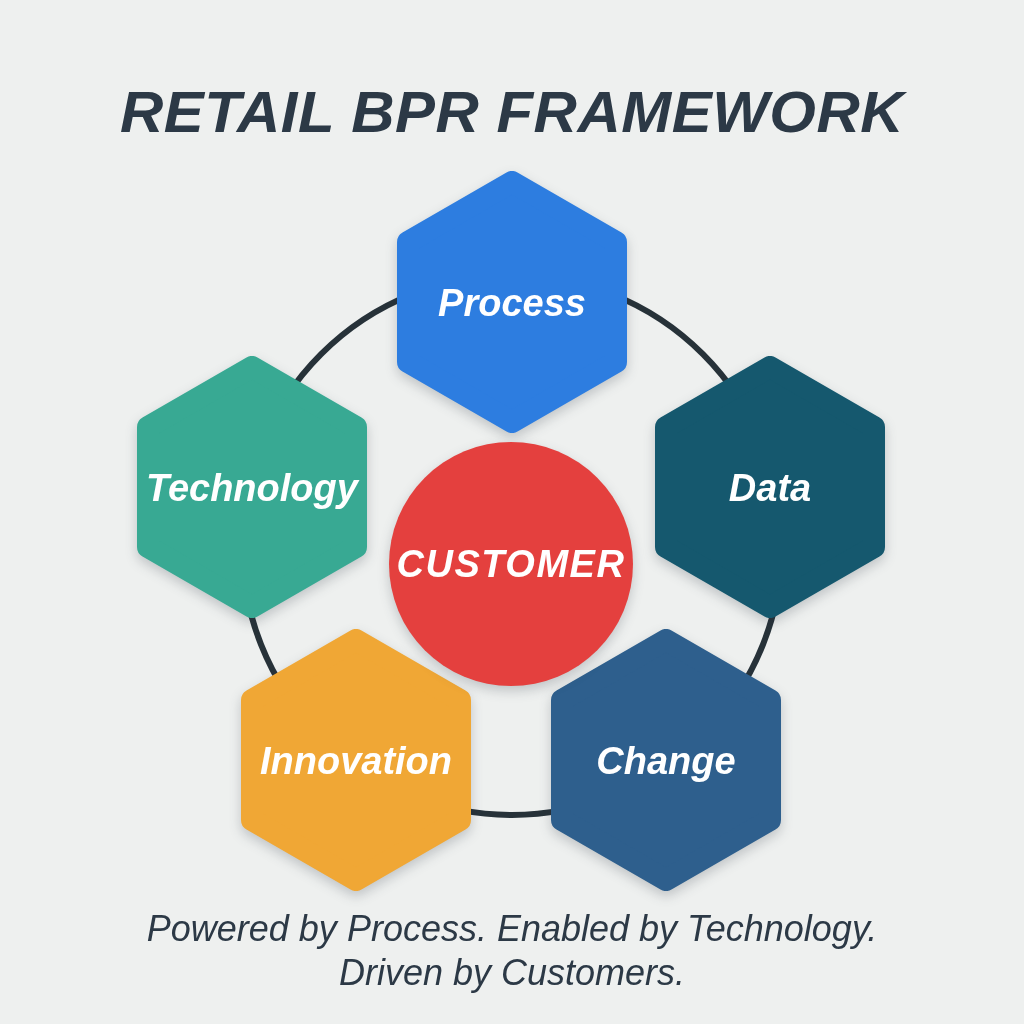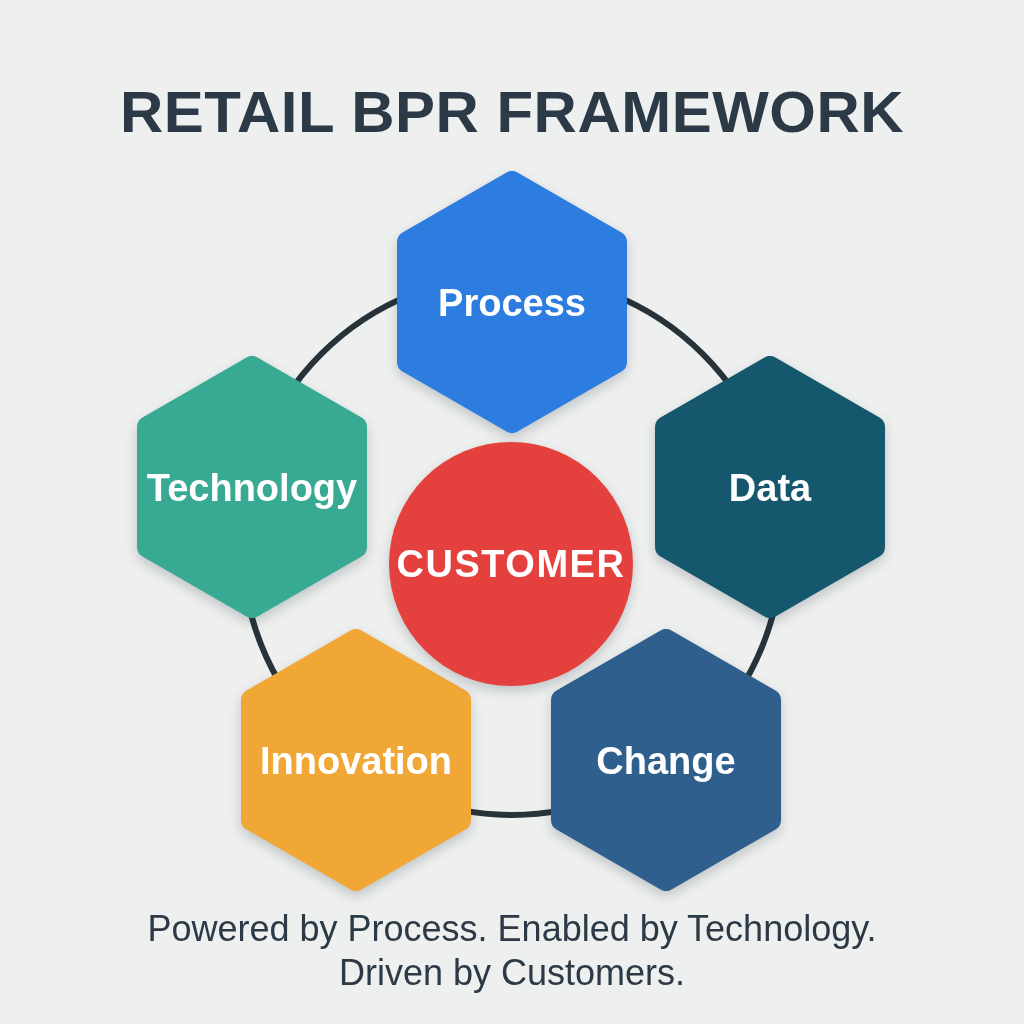--- a/index.html
+++ b/index.html
@@ -2,21 +2,21 @@
 <html><head>
 <meta charset="utf-8">
 <style>
   html, body { margin: 0; padding: 0; }
   body {
     width: 1024px; height: 1024px;
     font-family: "Liberation Sans", sans-serif;
     background: #eef0ef;
     overflow: hidden;
   }
-  .canvas { position: relative; width: 1015px; height: 1024px; }
+  .canvas { position: relative; width: 1015px; height: 1024px; font-style: italic; }
   svg.diagram { position: absolute; top: 0; left: 0; width: 1024px; height: 1024px; display: block; }
 
   .title-text {
     font-family: "Liberation Sans", sans-serif;
     font-weight: bold;
     font-size: 58px;
     letter-spacing: 0.5px;
   }
   .hex {
     stroke-width: 22;

